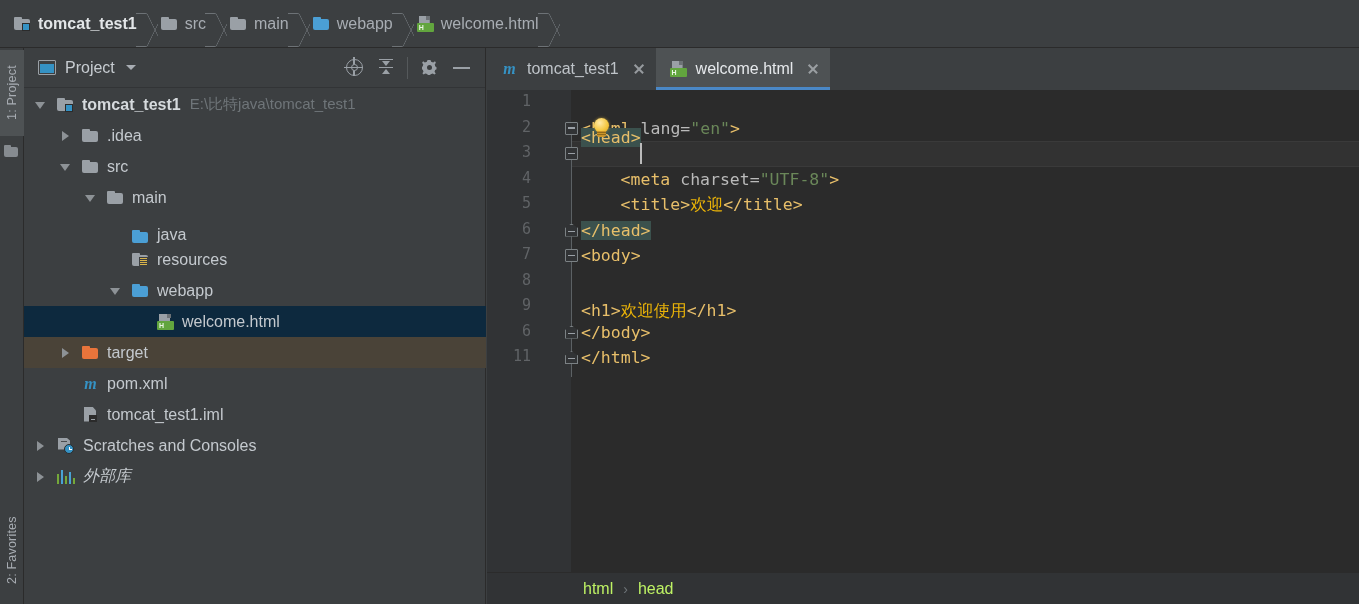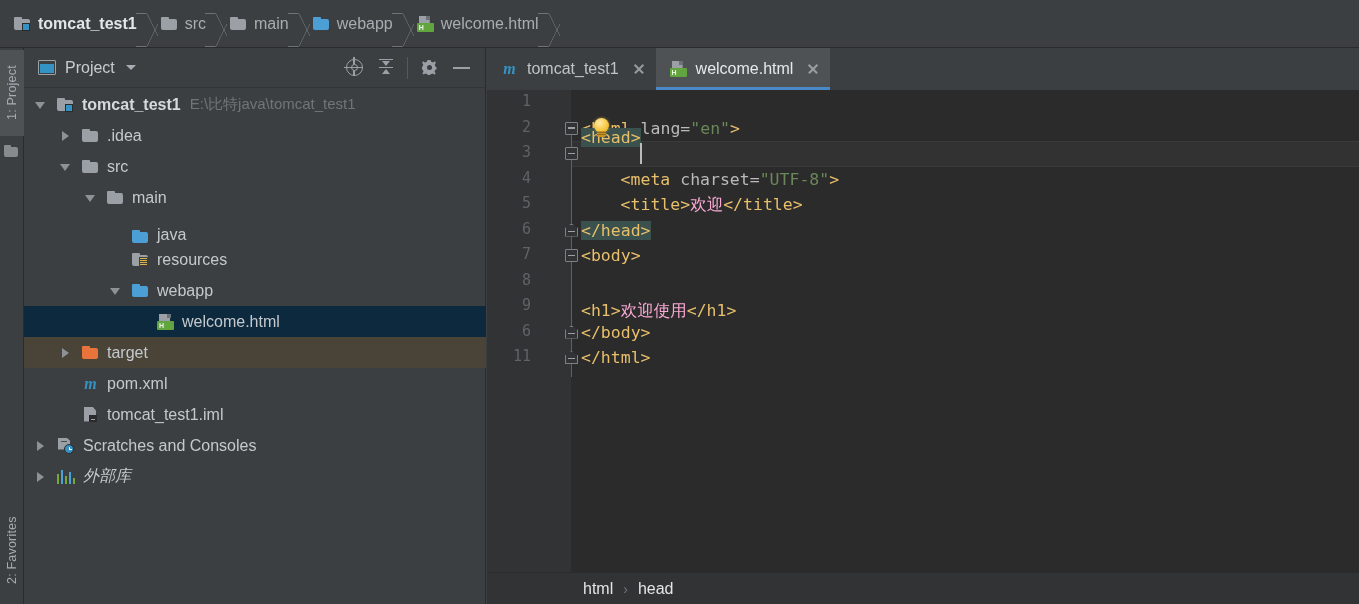--- a/index.html
+++ b/index.html
@@ -221,42 +221,42 @@
 
   #lines {
     position:absolute; left:94px; top:0; right:0; height:100%;
     font-family:"DejaVu Sans Mono", monospace; font-size:16.5px;
   }
   .cline { position:absolute; left:0; height:25.5px; line-height:25.5px; white-space:pre; }
   #caret-line { position:absolute; left:84px; right:0; height:26px; background:#323232; border-top:1px solid #3a3a3a; border-bottom:1px solid #3a3a3a;}
   .tk-tag  { color:#e8bf6a; }
   .tk-attr { color:#bababa; }
   .tk-str  { color:#6a8759; }
-  .tk-txt  { color:#f9a8d4; }
+  .tk-txt  { color:#eab308; }
   .tk-doc  { color:#e8bf6a; }
   .hl-match{ background:#3b514d; }
   #caret { position:absolute; width:1.6px; background:#bbbbbb; }
 
   .bulb {
     position:absolute; width:21px; height:21px;
   }
   .bulb .glass {
     position:absolute; left:3px; top:0; width:15px; height:15px; border-radius:50%;
     background: radial-gradient(circle at 38% 32%, #ffe9a8 0%, #f5c842 55%, #d99b20 100%);
     box-shadow: 0 0 3px rgba(245,200,66,.6);
   }
   .bulb .base { position:absolute; left:6px; top:13px; width:9px; height:6px; background:#c9932a; border-radius:0 0 2px 2px;}
   .bulb .base i{ position:absolute; left:0; width:9px; height:1px; background:#8f6a1c; display:block;}
 
   #bc-bottom {
     position:absolute; left:0; bottom:0; width:100%; height:32px;
     background:#313335; display:flex; align-items:center; padding-left:96px;
     border-top:1px solid #2b2b2b;
   }
-  .bcrumb { color:#e5e5e5; font-size:16px; }
+  .bcrumb { color:#bef264; font-size:16px; }
   .bcrumb-sep { color:#6f7579; font-size:14px; margin:0 10px; }
 </style>
 </head>
 <body>
 
 <div id="topbar">
     <div class="crumb first">
       <span class="ico ico-module">
         <span class="f-back"></span>
         <span class="f-body"></span>

